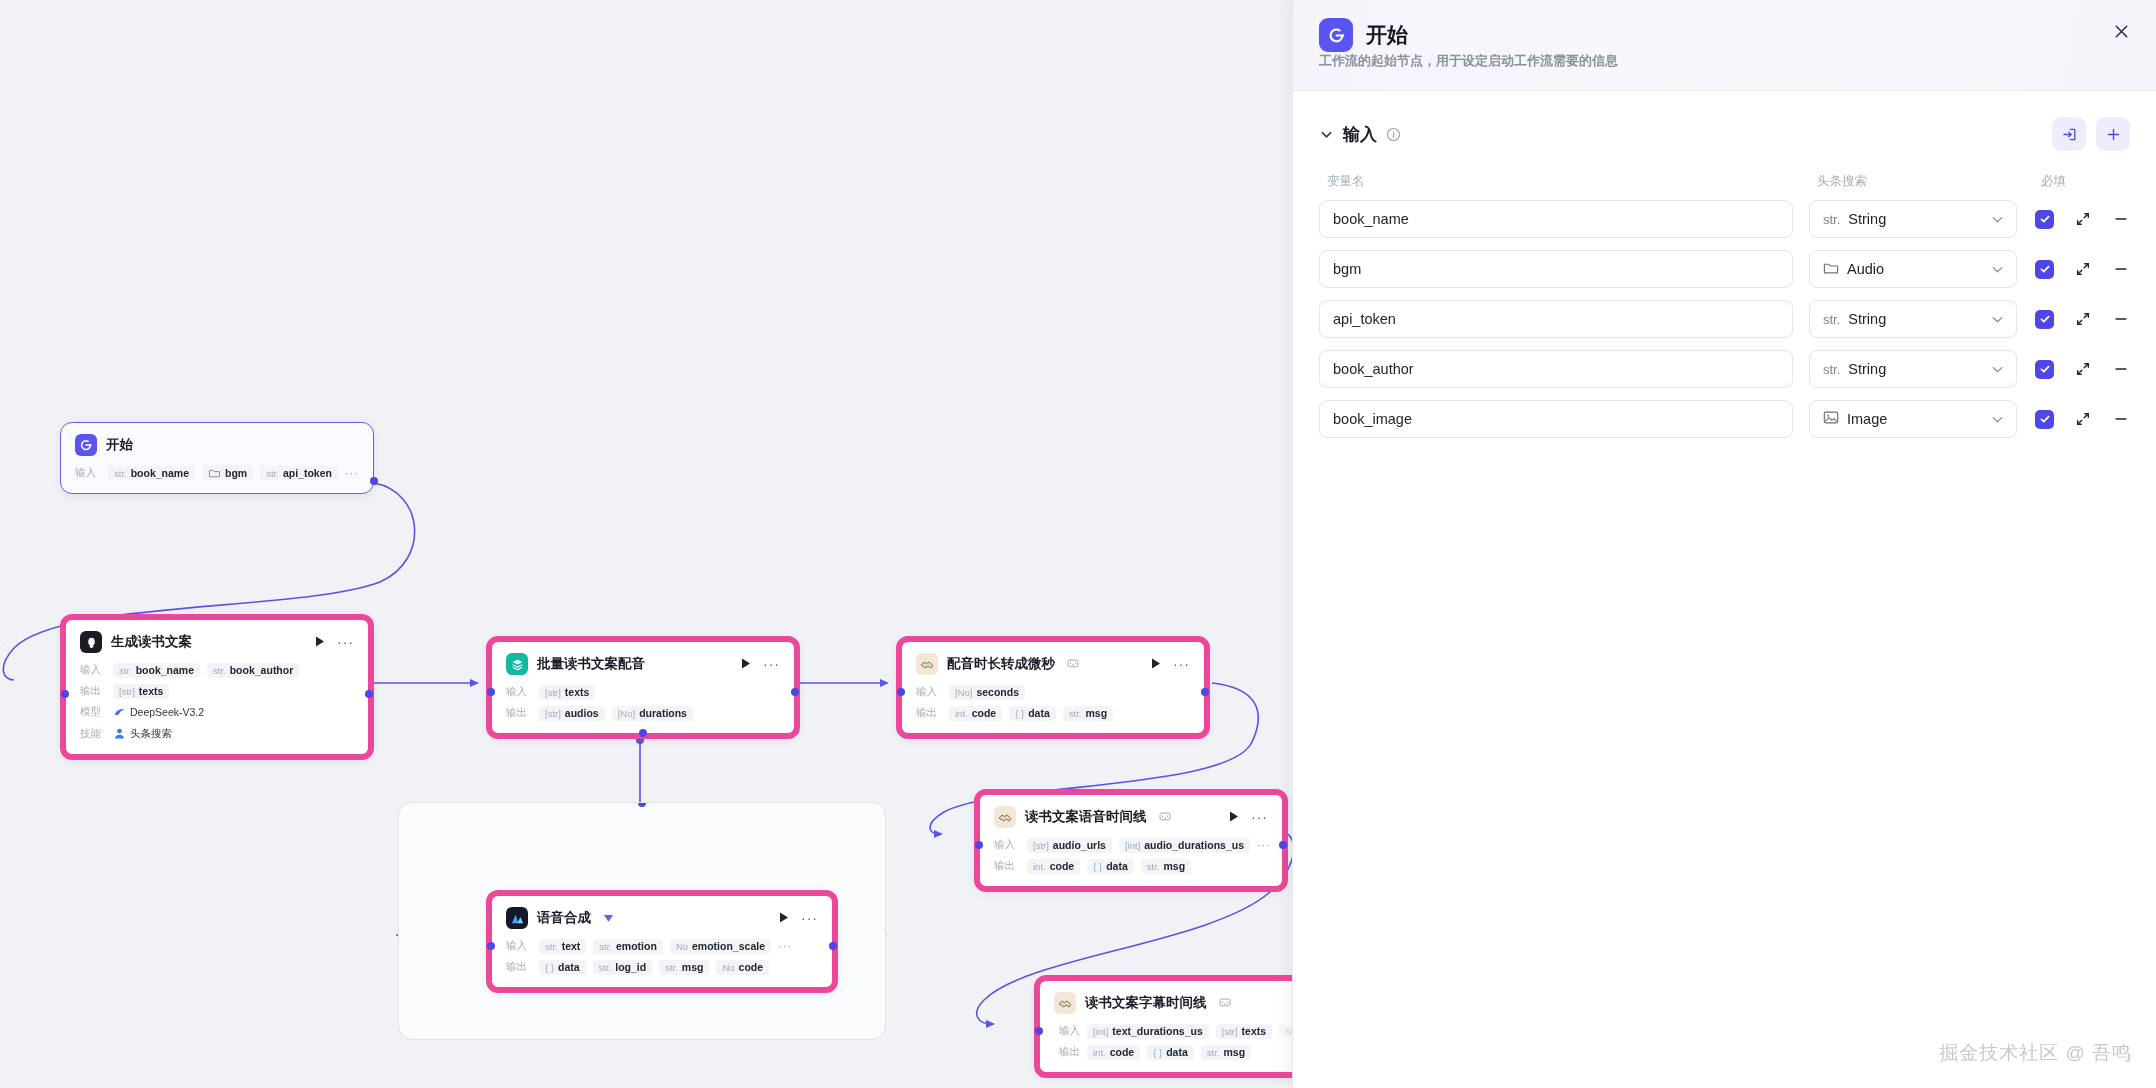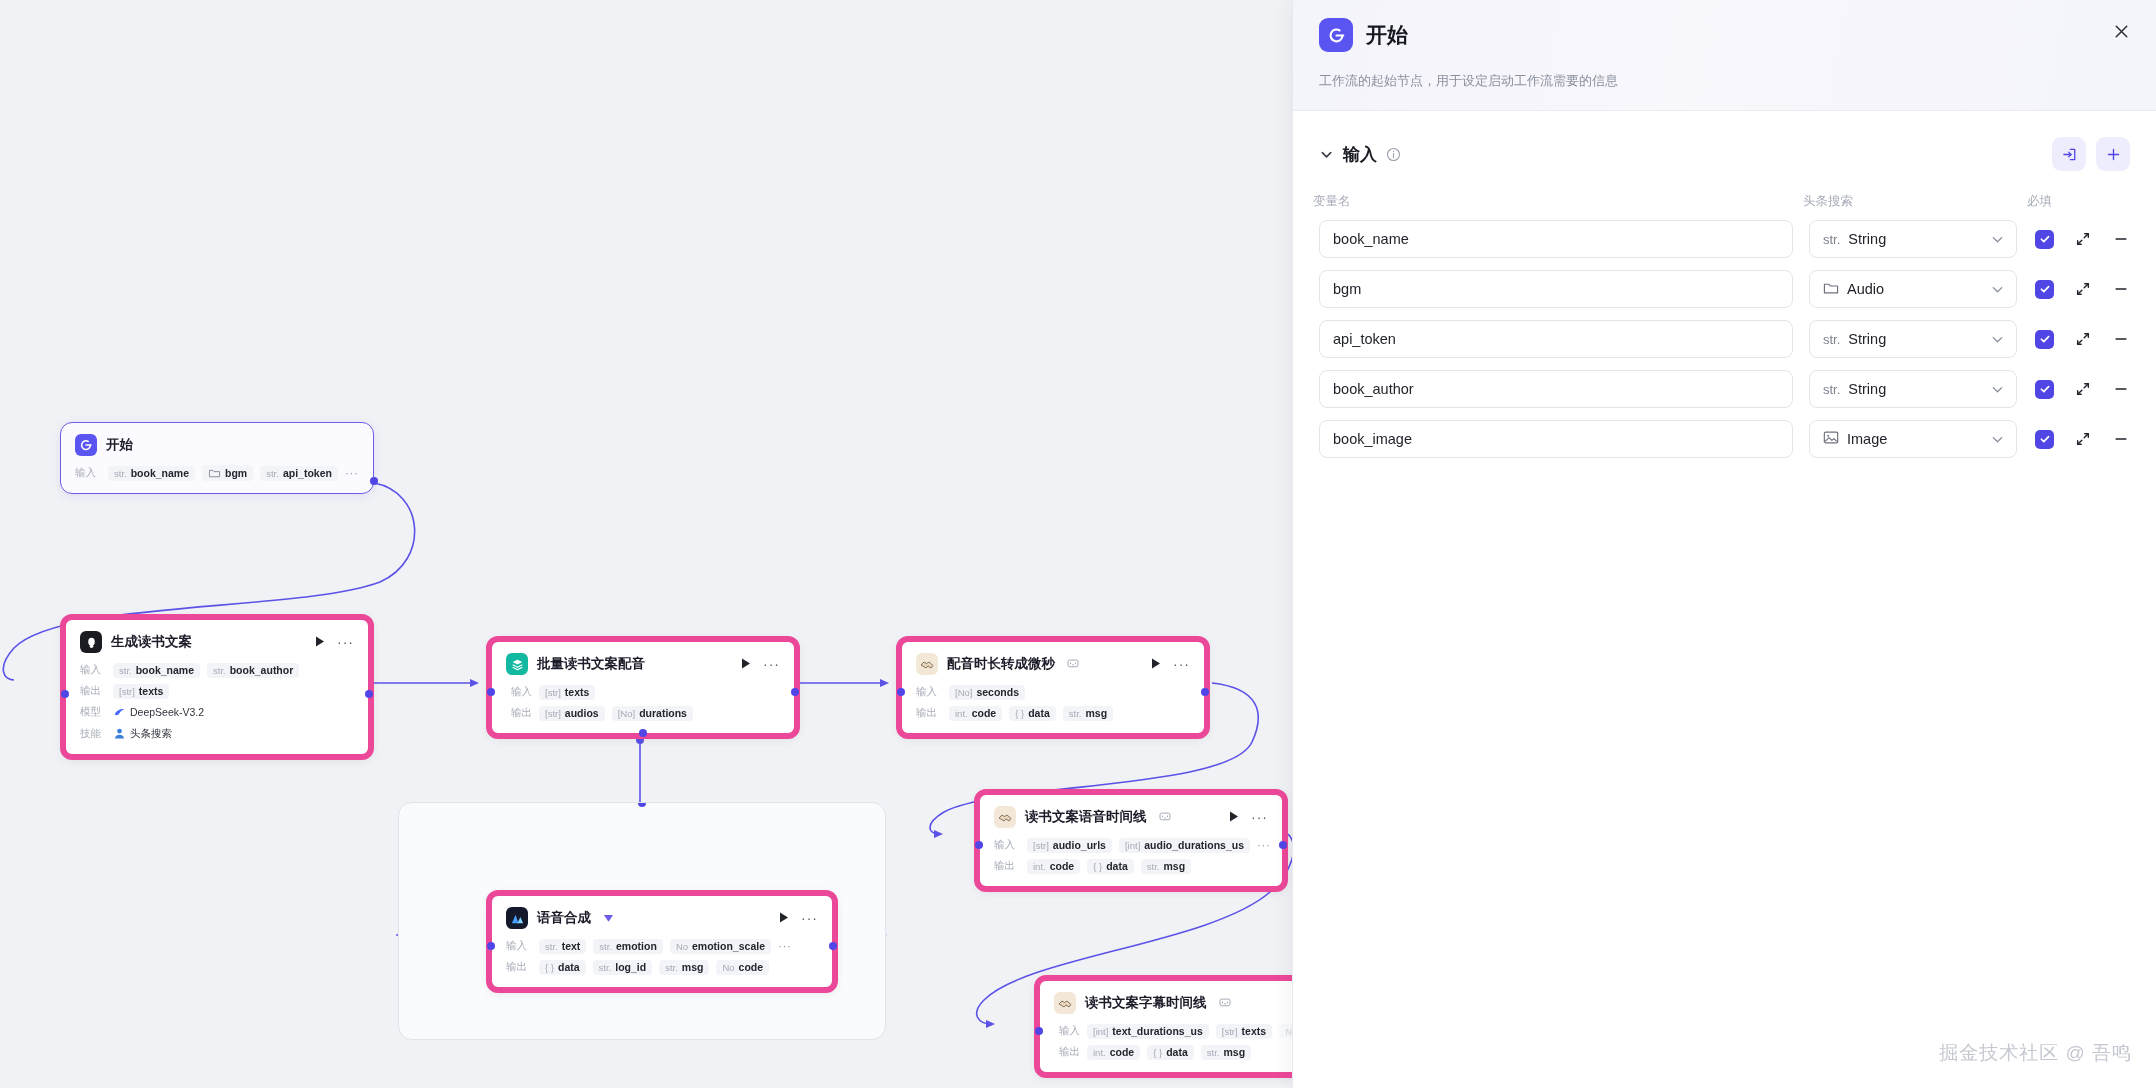--- a/index.html
+++ b/index.html
@@ -110,21 +110,21 @@
     padding: 18px 26px 20px 26px;
     border-bottom: 1px solid #ebecf1;
     position: relative;
   }
   .ph-title-row { display: flex; align-items: center; gap: 13px; }
   .ph-ico {
     width: 34px; height: 34px; border-radius: 9px; background: #5a55f0;
     display: flex; align-items: center; justify-content: center;
   }
   .ph-title { font-size: 21px; font-weight: 700; color: #16171f; }
-  .ph-desc { font-size: 13px; color: #8b909d; margin-top: 20px; }
+  .ph-desc { font-size: 13px; color: #8b909d; margin-top: 0; font-weight: bold; }
   .ph-close {
     position: absolute; right: 22px; top: 18px;
     width: 26px; height: 26px; cursor: pointer;
     display:flex; align-items:center; justify-content:center;
   }
 
   .sec-head {
     display: flex; align-items: center; gap: 9px;
     padding: 26px 26px 0 26px;
   }
@@ -133,21 +133,21 @@
   .sec-info { color: #9ba0ac; display:flex; }
   .sec-actions { margin-left: auto; display: flex; gap: 10px; }
   .act-btn {
     width: 34px; height: 34px; border-radius: 9px; background: #eeedfd;
     display: flex; align-items: center; justify-content: center; cursor: pointer;
   }
 
   .grid-head {
     display: grid;
     grid-template-columns: 474px 208px 1fr;
-    padding: 22px 26px 0 20px;
+    padding: 22px 26px 0 34px;
     gap: 0 16px;
   }
   .col-lab { font-size: 12.5px; color: #a6abb7; }
 
   .var-rows { padding: 10px 26px 0 26px; }
   .var-row {
     display: grid;
     grid-template-columns: 474px 208px 1fr;
     gap: 0 16px;
     align-items: center;
@@ -314,21 +314,21 @@
                 <path d="M2.5 14c0-3 2.5-4.6 5.5-4.6S13.5 11 13.5 14z" fill="#3b7ddd"></path>
               </svg>
             <span>头条搜索</span>
           </span>
         </div>
       </div>
       <span class="port" style="left:-5px; top:70px;"></span>
       <span class="port" style="right:-5px; top:70px;"></span>
     </div>
 
-    <div class="node" style="left:486px; top:636px; width:314px;text-align:right;">
+    <div class="node" style="left:486px; top:636px; width:314px;">
       <div class="node-head">
         <span class="node-ico ico-batch">
           <svg width="13" height="13" viewBox="0 0 16 16" fill="none" stroke="#fff" stroke-width="1.4" stroke-linejoin="round">
             <path d="M8 2 L14 5 L8 8 L2 5 Z" fill="#fff" stroke="none"></path>
             <path d="M2 8.4 L8 11.4 L14 8.4"></path>
               <path d="M2 11.4 L8 14.4 L14 11.4"></path>
           </svg>
         </span>
         <span class="node-title">批量读书文案配音</span>
         <span class="hd-spacer"></span>

